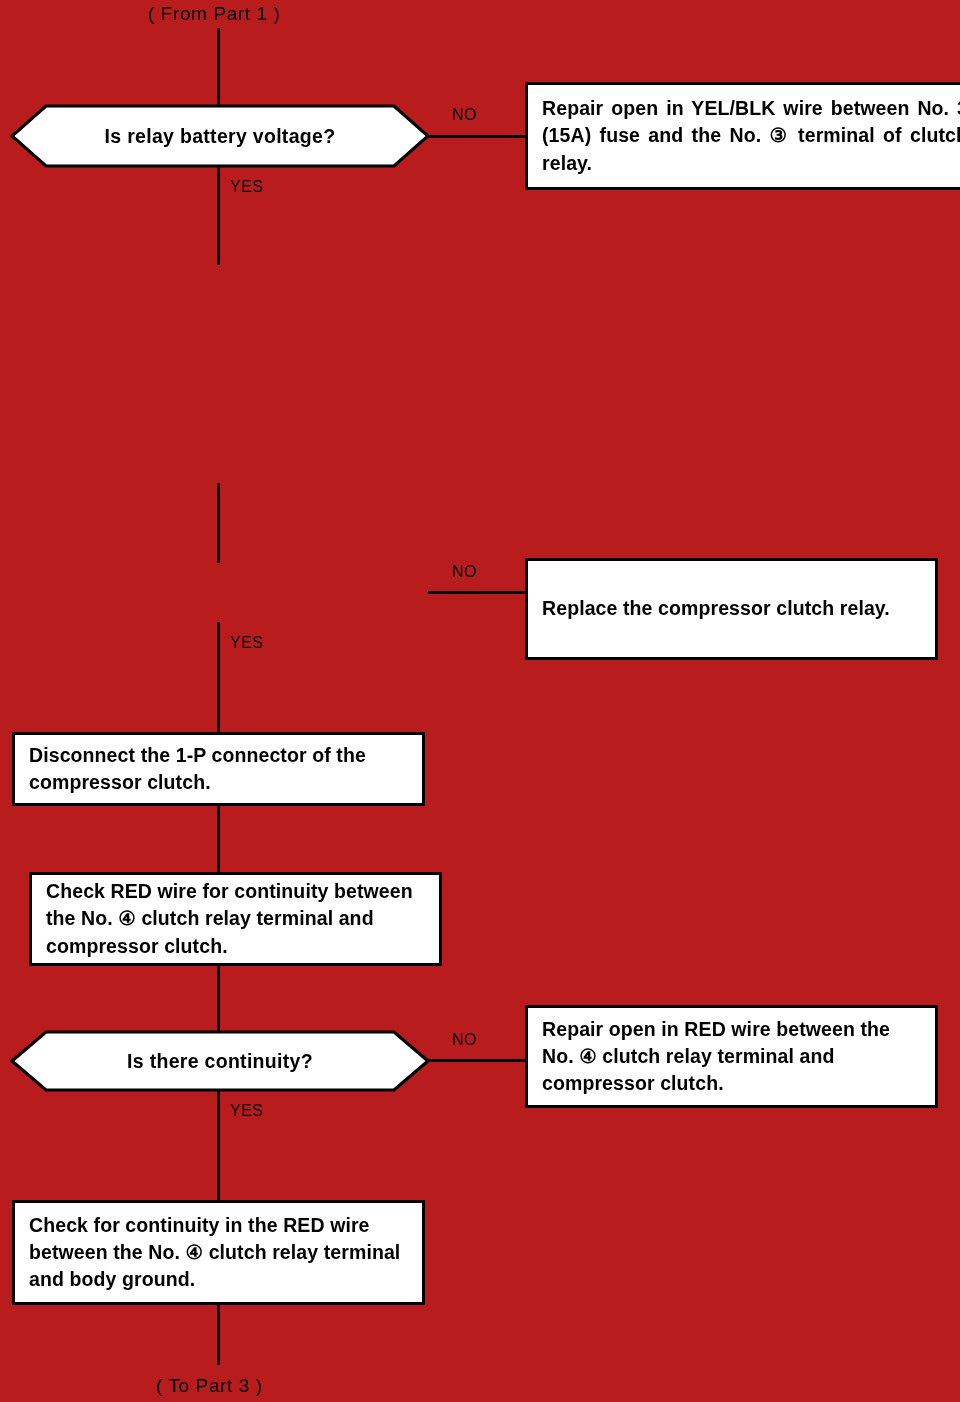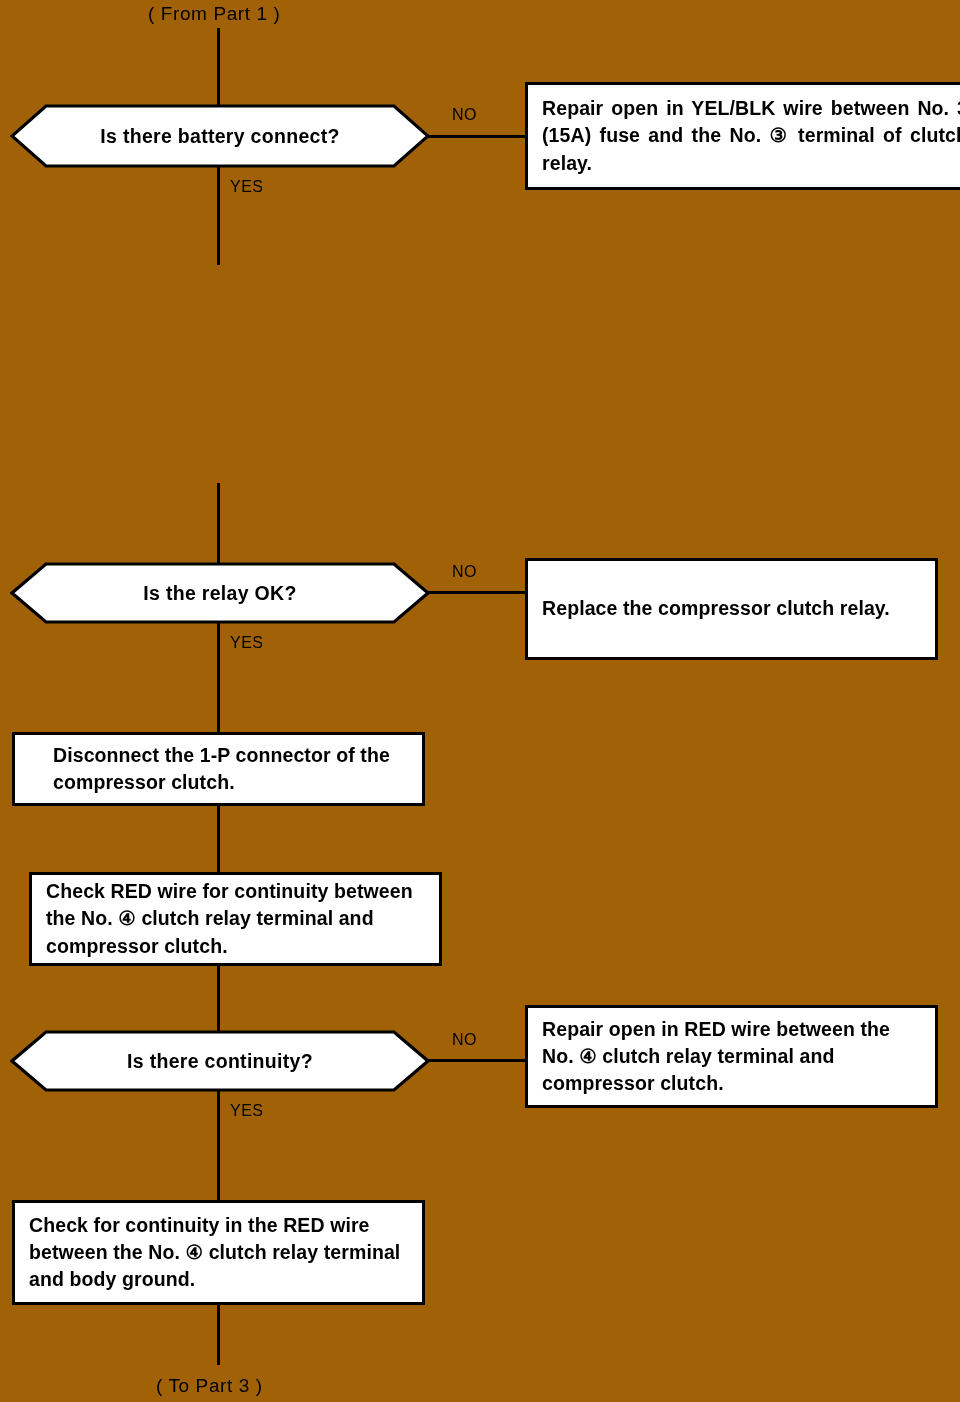--- a/index.html
+++ b/index.html
@@ -9,21 +9,21 @@
     background: #ffffff;
   }
   body {
     font-family: "Liberation Sans", sans-serif;
     color: #000000;
   }
   #canvas {
     position: relative;
     width: 960px;
     height: 1402px;
-    background: #a16207;
+    background: #b91c1c;
     overflow: hidden;
   }
 
   
   .vline {
     position: absolute;
     width: 3px;
     background: #000;
   }
   .hline {
@@ -100,54 +100,48 @@
 
 <div id="canvas">
 
   <div class="terminator" style="left:148px; top:3px;">( From Part 1 )</div>
   <div class="vline" style="left:217px; top:28px; height:79px;"></div>
 
   <div class="decision" style="left:10px; top:104px; width:420px; height:64px;">
     <svg width="420" height="64" viewBox="0 0 420 64">
       <polygon points="36,2 384,2 418,32 384,62 36,62 2,32" fill="#ffffff" stroke="#000000" stroke-width="3.2"></polygon>
     </svg>
-    <div class="dtext">Is there battery connect?</div>
+    <div class="dtext">Is relay battery voltage?</div>
   </div>
 
   <div class="hline" style="left:428px; top:135px; width:99px;"></div>
   <div class="branch-label" style="left:452px; top:106px;">NO</div>
 
   <div class="process justify" style="left:525px; top:82px; width:460px; height:108px;">
     <span class="ptext">Repair open in YEL/BLK wire between No. 3 (15A) fuse and the No. ③ terminal of clutch relay.</span>
   </div>
 
   <div class="vline" style="left:217px; top:166px; height:99px;"></div>
   <div class="branch-label" style="left:230px; top:178px;">YES</div>
 
 
   <div class="vline" style="left:217px; top:483px; height:80px;"></div>
 
-  <div class="decision" style="left:10px; top:562px; width:420px; height:62px;">
-    <svg width="420" height="62" viewBox="0 0 420 62">
-      <polygon points="36,2 384,2 418,31 384,60 36,60 2,31" fill="#ffffff" stroke="#000000" stroke-width="3.2"></polygon>
-    </svg>
-    <div class="dtext">Is the relay OK?</div>
-  </div>
 
   <div class="hline" style="left:428px; top:591px; width:99px;"></div>
   <div class="branch-label" style="left:452px; top:563px;">NO</div>
 
   <div class="process justify" style="left:525px; top:558px; width:413px; height:102px;">
     <span class="ptext">Replace the compressor clutch relay.</span>
   </div>
 
   <div class="vline" style="left:217px; top:622px; height:112px;"></div>
   <div class="branch-label" style="left:230px; top:634px;">YES</div>
 
-  <div class="process" style="left:12px; top:732px; width:413px; height:74px;padding-left:24px;">
+  <div class="process" style="left:12px; top:732px; width:413px; height:74px;">
     <span class="ptext">Disconnect the 1-P connector of the compressor clutch.</span>
   </div>
 
   <div class="vline" style="left:217px; top:804px; height:70px;"></div>
 
   <div class="process" style="left:12px; top:872px; width:413px; height:94px;margin-left:17px;">
     <span class="ptext">Check RED wire for continuity between the No. ④ clutch relay terminal and compressor clutch.</span>
   </div>
 
   <div class="vline" style="left:217px; top:964px; height:70px;"></div>

